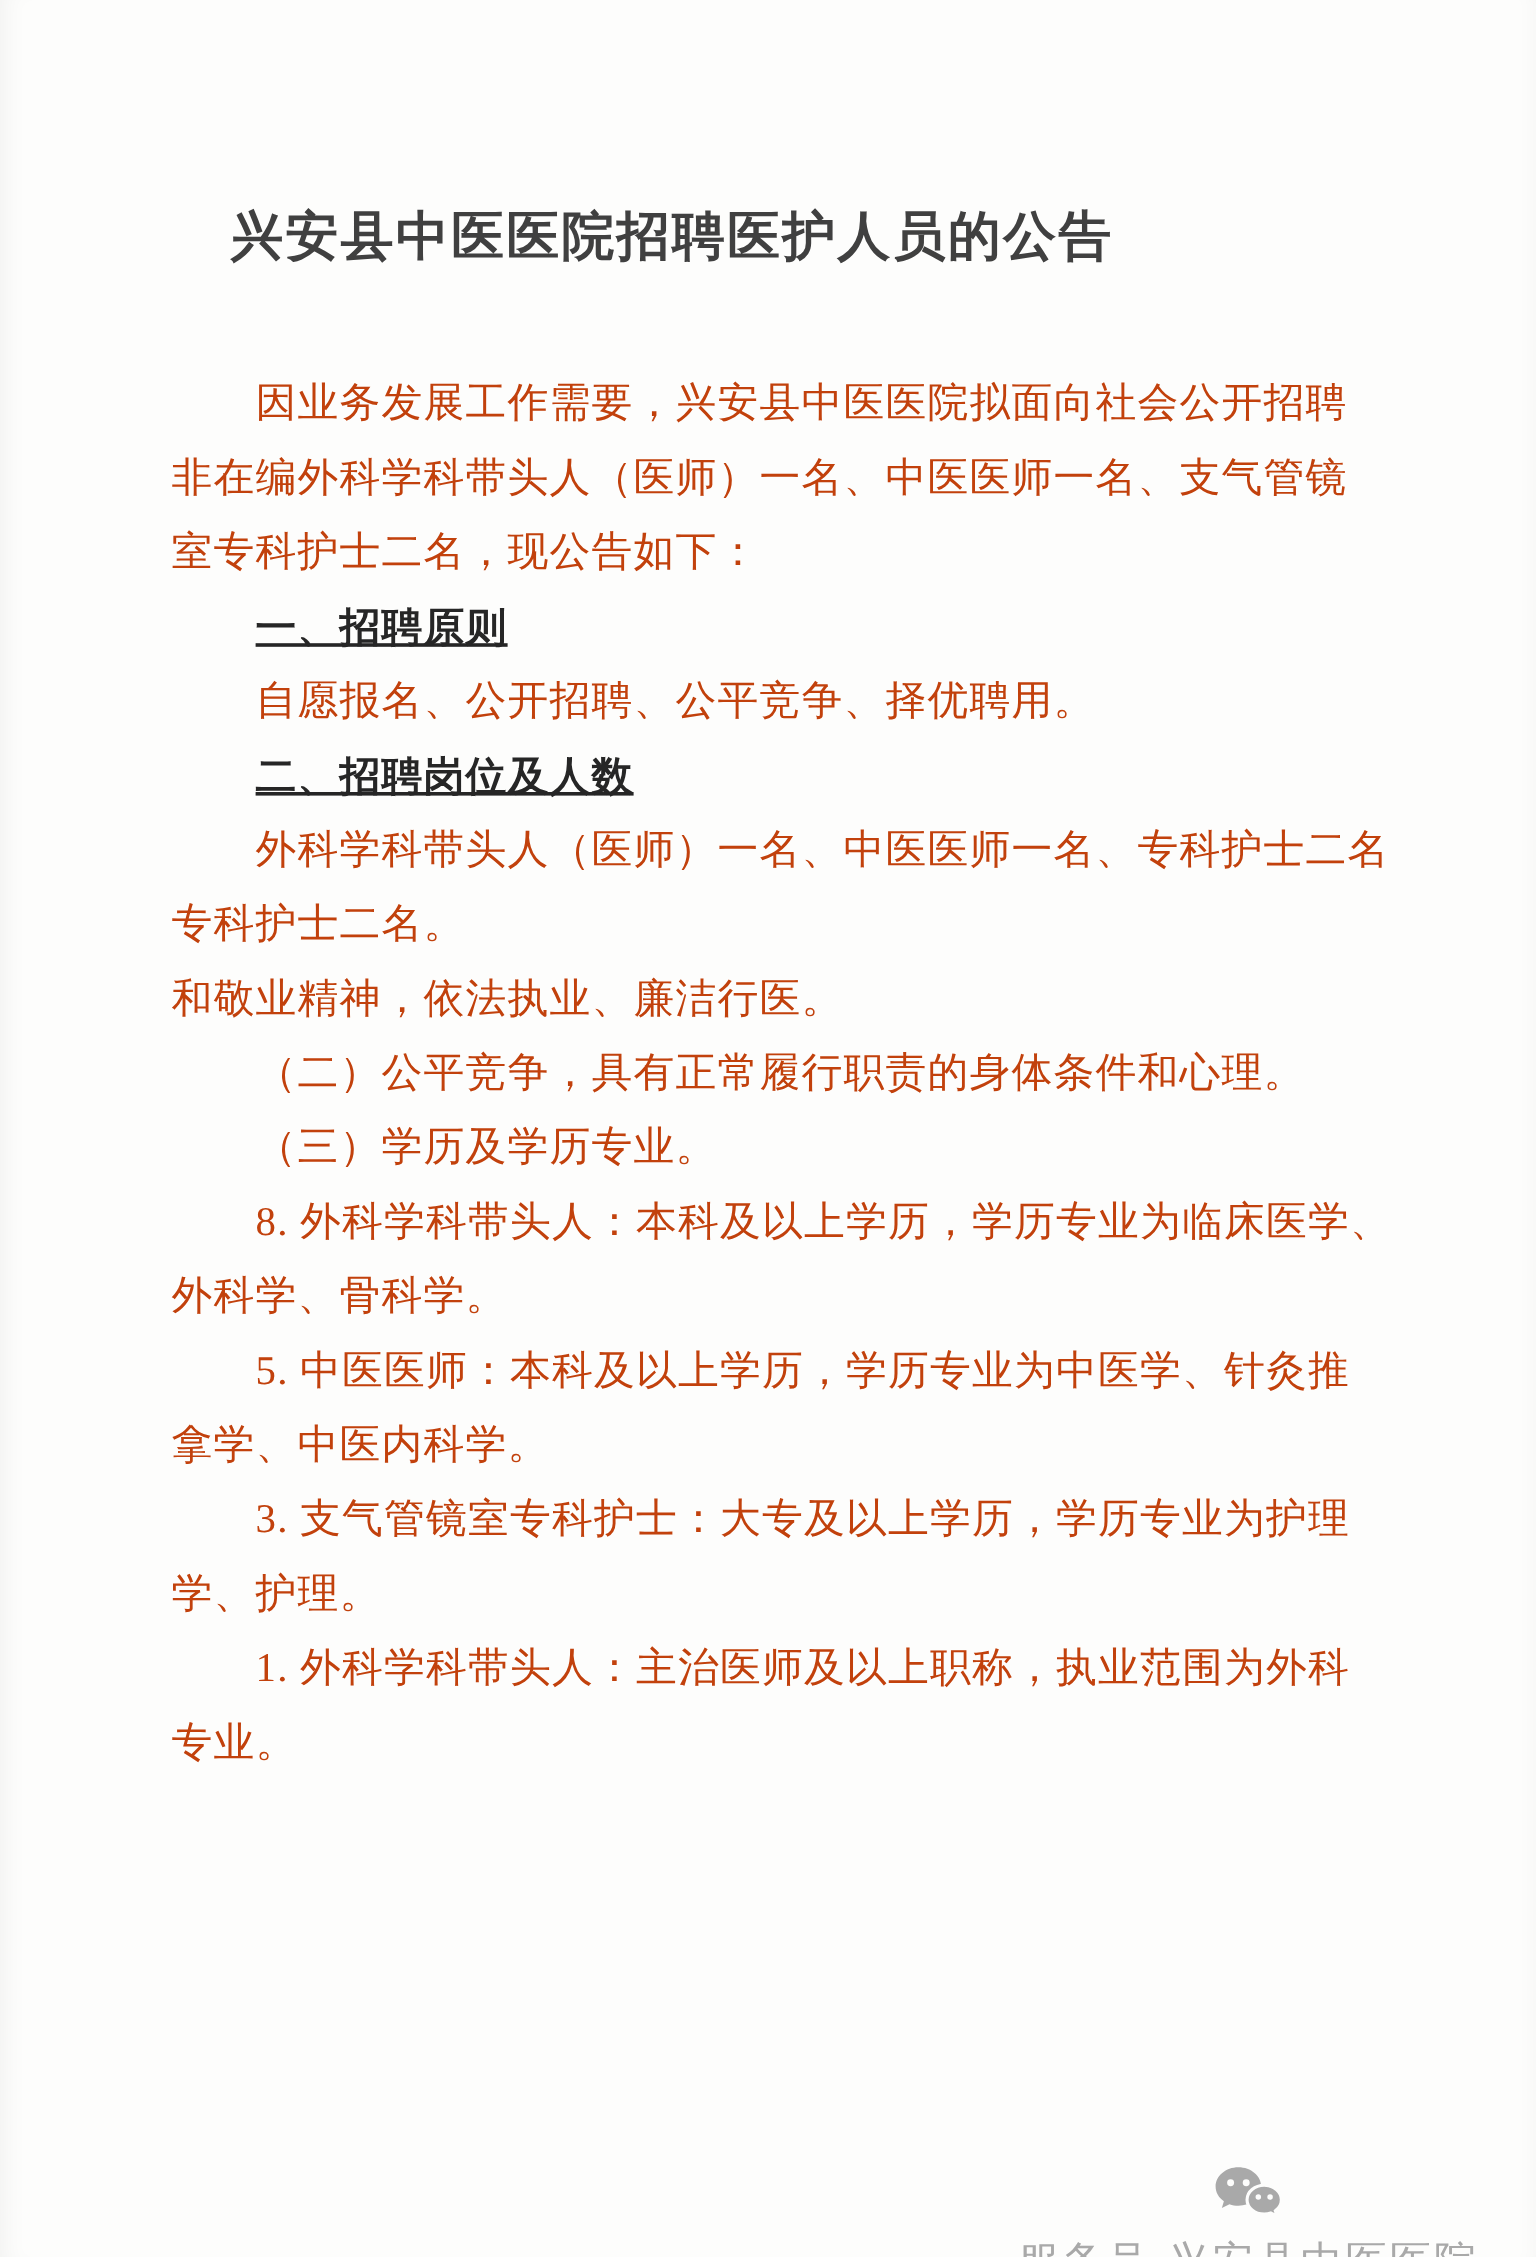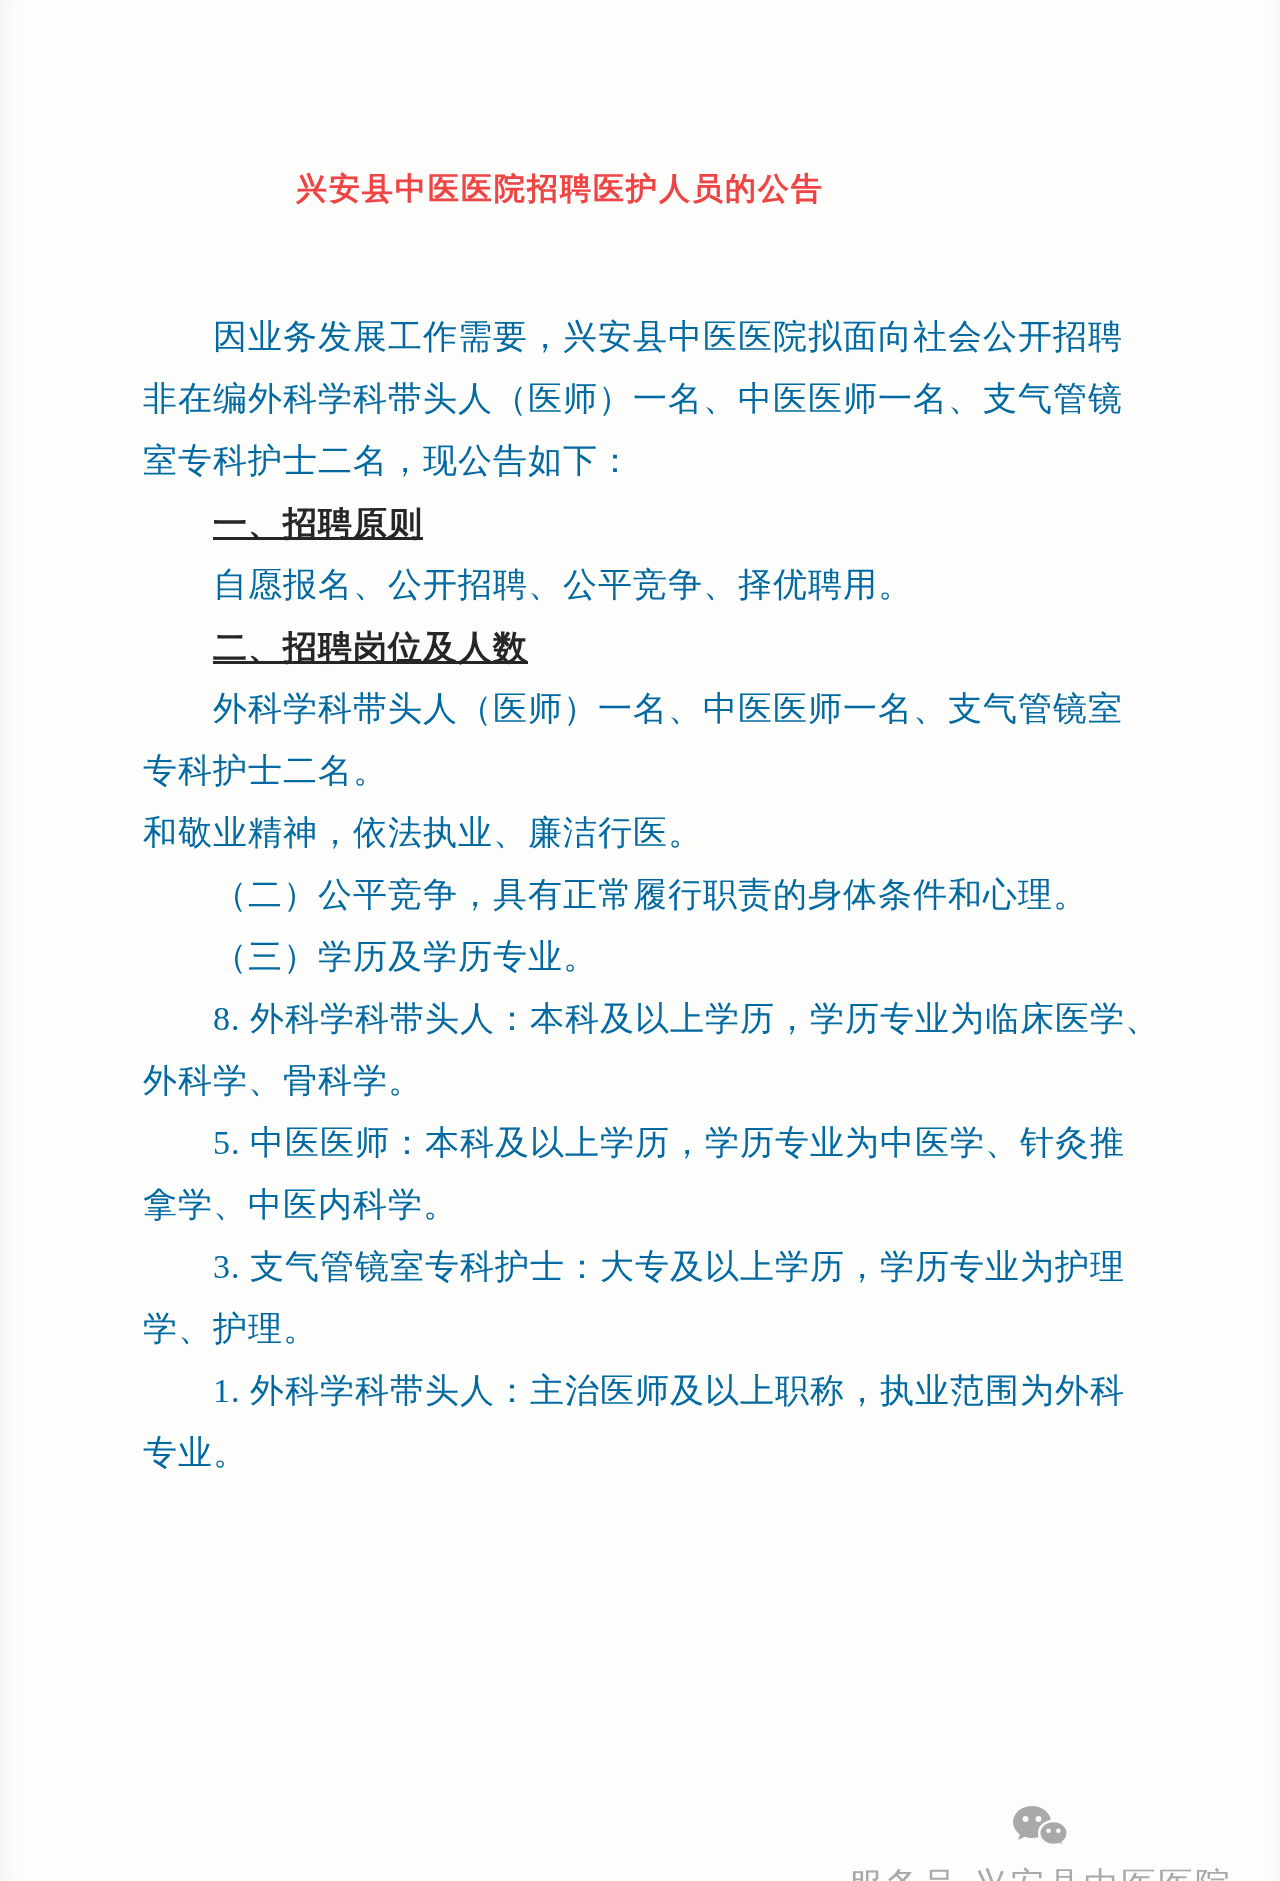--- a/index.html
+++ b/index.html
@@ -17,37 +17,37 @@
     font-family: "Liberation Serif", serif;
     box-shadow: inset 18px 0 22px -16px rgba(0,0,0,0.06),
                 inset -14px 0 18px -14px rgba(0,0,0,0.04);
   }
   .doc-title {
     position: absolute;
     left: 60px;
     top: 168px;
     width: 1000px;
     text-align: center;
-    font-size: 31px;
+    font-size: 44px;
     font-weight: bold;
     letter-spacing: 2px;
-    color: #ef4444;
+    color: #404040;
     white-space: nowrap;
   }
   .doc-lines {
     position: absolute;
     left: 143px;
     top: 306px;
     width: 1010px;
   }
   .line {
     height: 62px;
     line-height: 62px;
     font-size: 34px;
-    color: #0369a1;
+    color: #c2410c;
     letter-spacing: 1px;
     white-space: nowrap;
   }
   .line.indent { text-indent: 70px; }
   .line.heading {
     font-family: "Liberation Sans", sans-serif;
     font-weight: bold;
     color: #262626;
     text-decoration: underline;
   }
@@ -76,21 +76,21 @@
 
   <div class="doc-title">兴安县中医医院招聘医护人员的公告</div>
 
   <div class="doc-lines" id="doc-lines">
       <div class="line body indent">因业务发展工作需要，兴安县中医医院拟面向社会公开招聘</div>
       <div class="line body">非在编外科学科带头人（医师）一名、中医医师一名、支气管镜</div>
       <div class="line body">室专科护士二名，现公告如下：</div>
       <div class="line heading indent">一、招聘原则</div>
       <div class="line body indent">自愿报名、公开招聘、公平竞争、择优聘用。</div>
       <div class="line heading indent">二、招聘岗位及人数</div>
-      <div class="line body indent">外科学科带头人（医师）一名、中医医师一名、支气管镜室</div>
+      <div class="line body indent">外科学科带头人（医师）一名、中医医师一名、专科护士二名</div>
       <div class="line body">专科护士二名。</div>
       <div class="line body">和敬业精神，依法执业、廉洁行医。</div>
       <div class="line body indent">（二）公平竞争，具有正常履行职责的身体条件和心理。</div>
       <div class="line body indent">（三）学历及学历专业。</div>
       <div class="line body indent">8. 外科学科带头人：本科及以上学历，学历专业为临床医学、</div>
       <div class="line body">外科学、骨科学。</div>
       <div class="line body indent">5. 中医医师：本科及以上学历，学历专业为中医学、针灸推</div>
       <div class="line body">拿学、中医内科学。</div>
       <div class="line body indent">3. 支气管镜室专科护士：大专及以上学历，学历专业为护理</div>
       <div class="line body">学、护理。</div>

